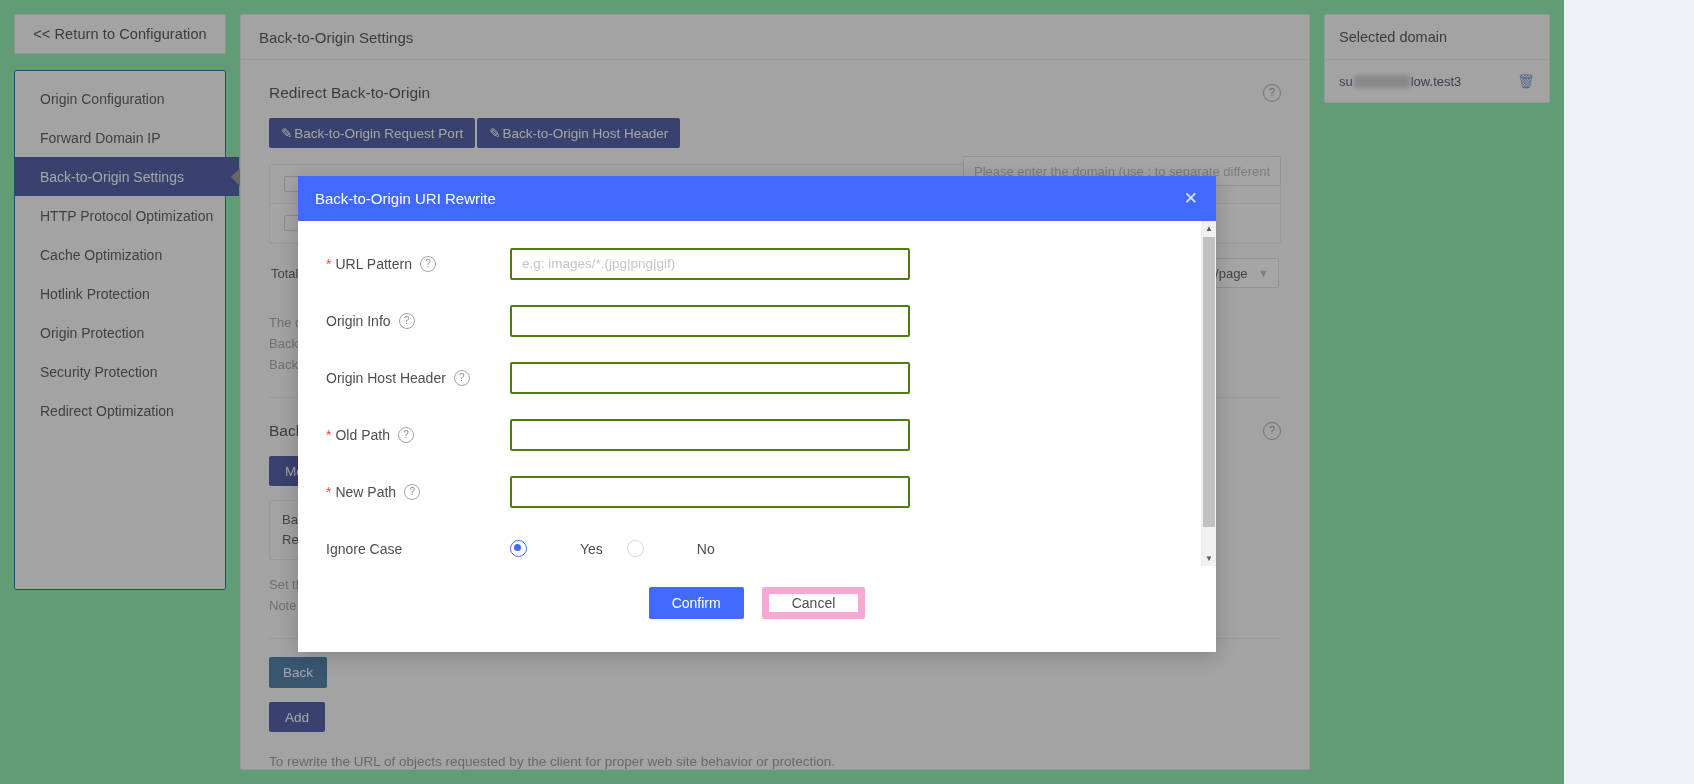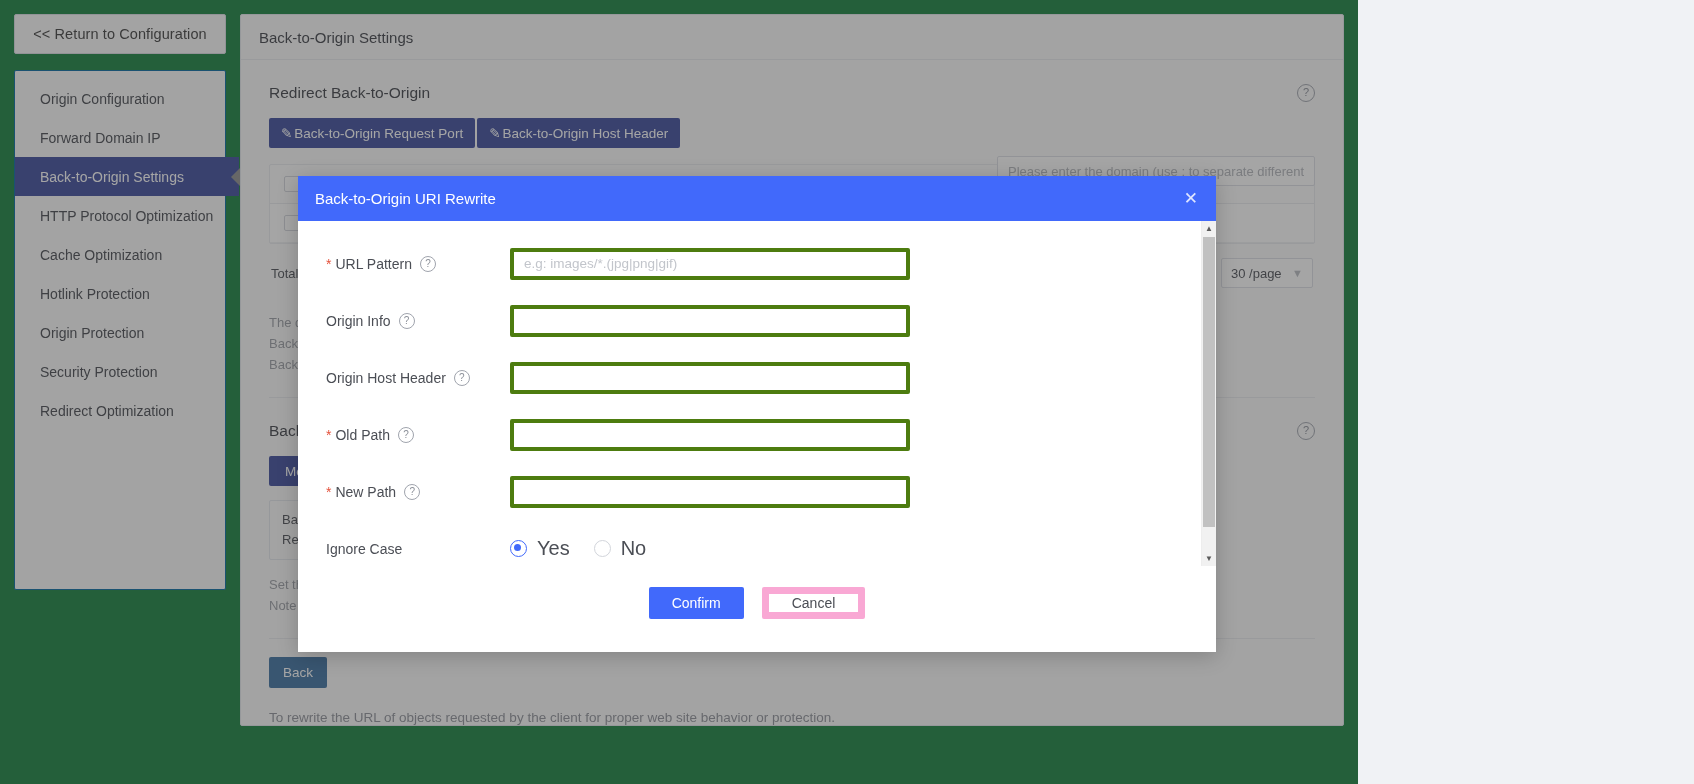--- a/index.html
+++ b/index.html
@@ -4,22 +4,22 @@
 <style>
   html, body {
     margin: 0; padding: 0;
     width: 1694px; height: 784px;
     overflow: hidden;
     background: #f0f2f5;
     font-family: "Liberation Sans", sans-serif;
   }
   #root {
     position: relative;
-    width: 1358px; height: 784px;
-    background: #15803d;
+    width: 1564px; height: 784px;
+    background: #86efac;
   }
 
   
   .page {
     position: absolute; inset: 0;
     display: flex;
     padding: 0;
     box-sizing: border-box;
   }
 
@@ -335,21 +335,21 @@
     width: 184px;
     flex: 0 0 184px;
     font-size: 14px;
     color: #4b4e55;
     display: flex; align-items: center;
     gap: 4px;
   }
   .req { color: #e4503a; font-size: 14px; line-height: 1; }
   .form-input {
     width: 400px; height: 32px;
-    border: 4px solid #4d7c0f;
+    border: 2px solid #4d7c0f;
     border-radius: 2px;
     background: #fff;
     padding: 0 10px;
     box-sizing: border-box;
     font-size: 13.5px;
     color: #4b4e55;
     font-family: inherit;
   }
   .form-input::placeholder { color: #c2c5cb; }
 
@@ -364,21 +364,21 @@
     cursor: pointer;
   }
   .radio.on { border-color: #4169fb; }
   .radio.on::after {
     content:"";
     position: absolute; left: 3px; top: 3px;
     width: 7px; height: 7px;
     border-radius: 50%;
     background: #4169fb;
   }
-  .radio-label { font-size: 20px; color: #4b4e55; margin-right: 14px; }
+  .radio-label { font-size: 14px; color: #4b4e55; margin-right: 14px; margin-left: 43px; }
 
   
   .mscroll {
     position: absolute;
     right: 0; top: 0; bottom: 0;
     width: 14px;
     background: #f1f1f1;
     border-left: 1px solid #ededed;
     z-index: 5;
   }
@@ -550,26 +550,42 @@
           <div class="note">
             <div>Set th</div>
             <div>Note </div>
           </div>
 
           <div class="divider"></div>
 
           <div style="padding-top:18px">
             <button class="teal-btn">Back</button>
           </div>
+          <div style="padding-top:14px">
+            <button class="btn-small-dark">Add</button>
+          </div>
           <div class="bottom-note">To rewrite the URL of objects requested by the client for proper web site behavior or protection.</div>
           
         </div>
       </div>
     </div>
 
+    <div class="rightpanel">
+      <div class="rp-card">
+        <div class="rp-head">Selected domain</div>
+        <div class="rp-row">
+          <span class="rp-domain">
+            <span>su</span>
+            <span class="blurred"></span>
+            <span>low.test3</span>
+          </span>
+          <span class="trash">🗑</span>
+        </div>
+      </div>
+    </div>
   </div>
 
   <div class="overlay"></div>
 
   <div class="modal">
     <div class="modal-head">
       <span class="modal-title">Back-to-Origin URI Rewrite</span>
       <span class="modal-close">✕</span>
     </div>
 

